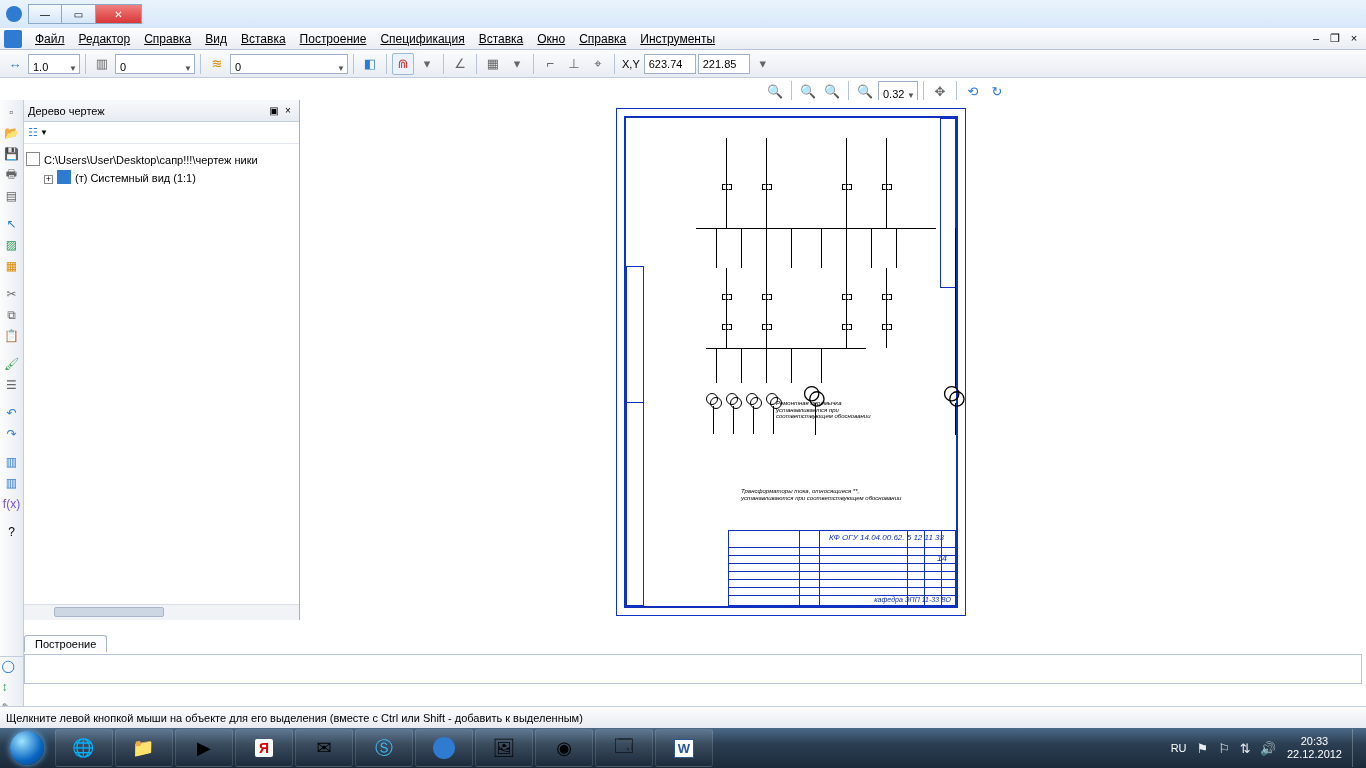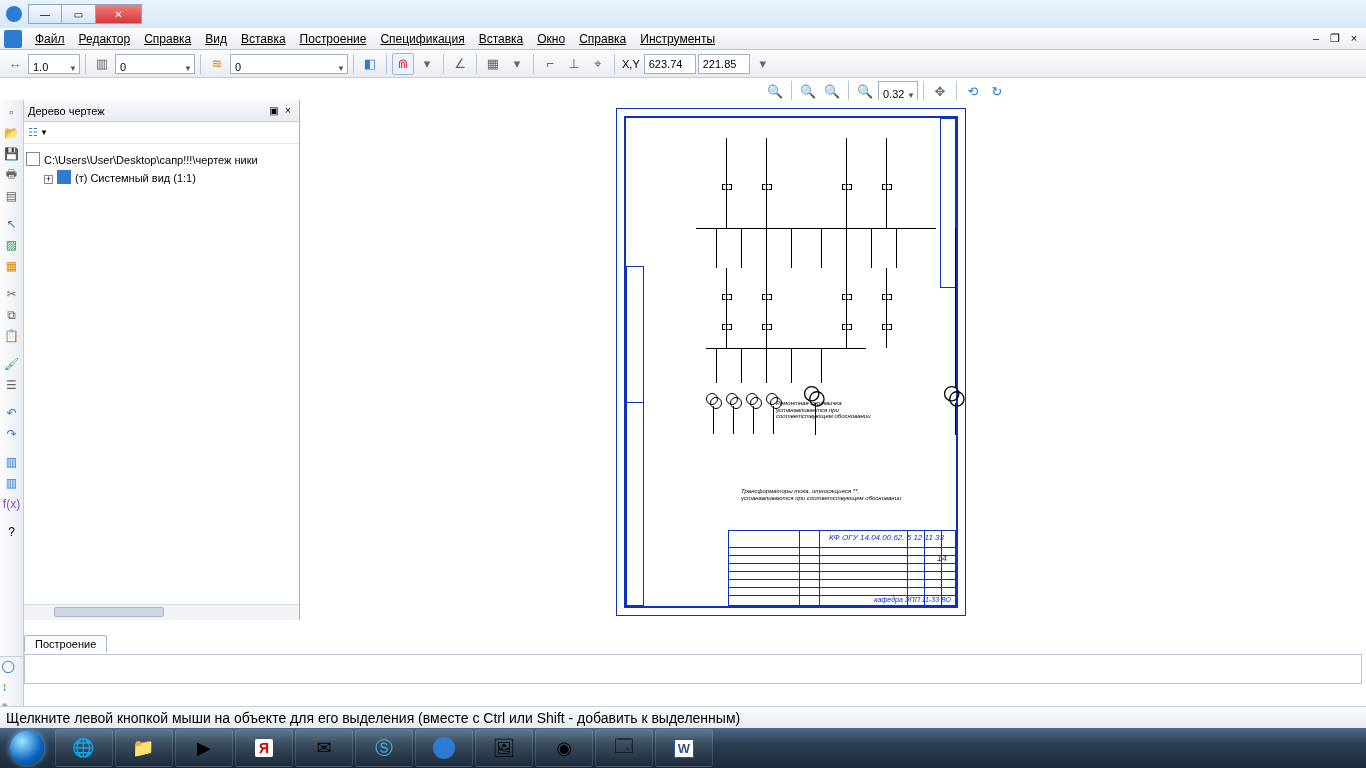--- a/index.html
+++ b/index.html
@@ -77,21 +77,21 @@
 .tx::before,.tx::after{content:"";position:absolute;width:10px;height:10px;border:1px solid #000;border-radius:50%;}
 .tx::before{left:0;top:0;} .tx::after{left:4px;top:4px;}
 .stem{position:absolute; width:0; border-left:1px solid #000;}
 
 
 #tabstrip{ position:absolute; left:24px; bottom:116px; height:22px; display:flex; align-items:flex-end; font-size:11px;}
 #tabstrip .tab{ border:1px solid #a9b6c9; border-bottom:none; background:#fbfcfe; padding:2px 10px; border-radius:3px 3px 0 0;}
 #cmdline{ position:absolute; left:24px; right:4px; bottom:84px; height:30px; border:1px solid #b5c4d8; background:#fff;}
 
 
-#statusbar{ position:absolute; left:0; right:0; bottom:40px; height:22px; background:linear-gradient(#fcfcfc,#e7ebf2); border-top:1px solid #c2cedd; font-size:14px; display:flex; align-items:center; padding:0 6px;}
+#statusbar{ position:absolute; left:0; right:0; bottom:40px; height:22px; background:linear-gradient(#fcfcfc,#e7ebf2); border-top:1px solid #c2cedd; font-size:11px; display:flex; align-items:center; padding:0 6px;}
 
 
 #taskbar{ position:absolute; left:0; right:0; bottom:0; height:40px; background:linear-gradient(#4b6a88 0%, #2b3e52 40%, #1b2a3a 100%); display:flex; align-items:center;}
 #taskbar .start{ width:54px; height:40px; display:flex; align-items:center; justify-content:center;}
 #taskbar .start .orb{ width:34px; height:34px; border-radius:50%; background:radial-gradient(circle at 35% 30%, #9fe5ff, #0a66c2 60%, #063a6e); box-shadow:0 0 6px rgba(120,200,255,.8);}   
 #taskbar .tbtn{ width:58px; height:38px; margin:0 1px; border:1px solid rgba(255,255,255,.12); border-radius:3px; background:linear-gradient(rgba(255,255,255,.12),rgba(255,255,255,0)); display:flex; align-items:center; justify-content:center; font-size:18px;}
 #taskbar .tray{ margin-left:auto; display:flex; align-items:center; gap:10px; color:#fff; font-size:11px; padding-right:6px;}
 #taskbar .tray .clock{ text-align:center; line-height:1.15;}
 #taskbar .tray .ic{font-size:13px; opacity:.9;}
 #taskbar .lang{font-size:11px;}
@@ -402,13 +402,25 @@
   <div class="tbtn">
       <span style="width:22px;height:22px;border-radius:50%;background:#2e7bd1;display:inline-block;"></span>
     </div>
   <div class="tbtn">🖼</div>
   <div class="tbtn">◉</div>
   <div class="tbtn">🗔</div>
   <div class="tbtn">
       <span style="background:#fff;color:#2b579a;font-weight:bold;font-size:13px;padding:1px 3px;border:1px solid #2b579a;">W</span>
     </div>
 
+  <div class="tray">
+    <span class="lang">RU</span>
+    <span class="ic">⚑</span>
+    <span class="ic">⚐</span>
+    <span class="ic">⇅</span>
+    <span class="ic">🔊</span>
+    <div class="clock">
+      <div>20:33</div>
+      <div>22.12.2012</div>
+    </div>
+    <span style="width:8px;height:38px;border-left:1px solid rgba(255,255,255,.25);"></span>
+  </div>
 </div>
 
 </body></html>

